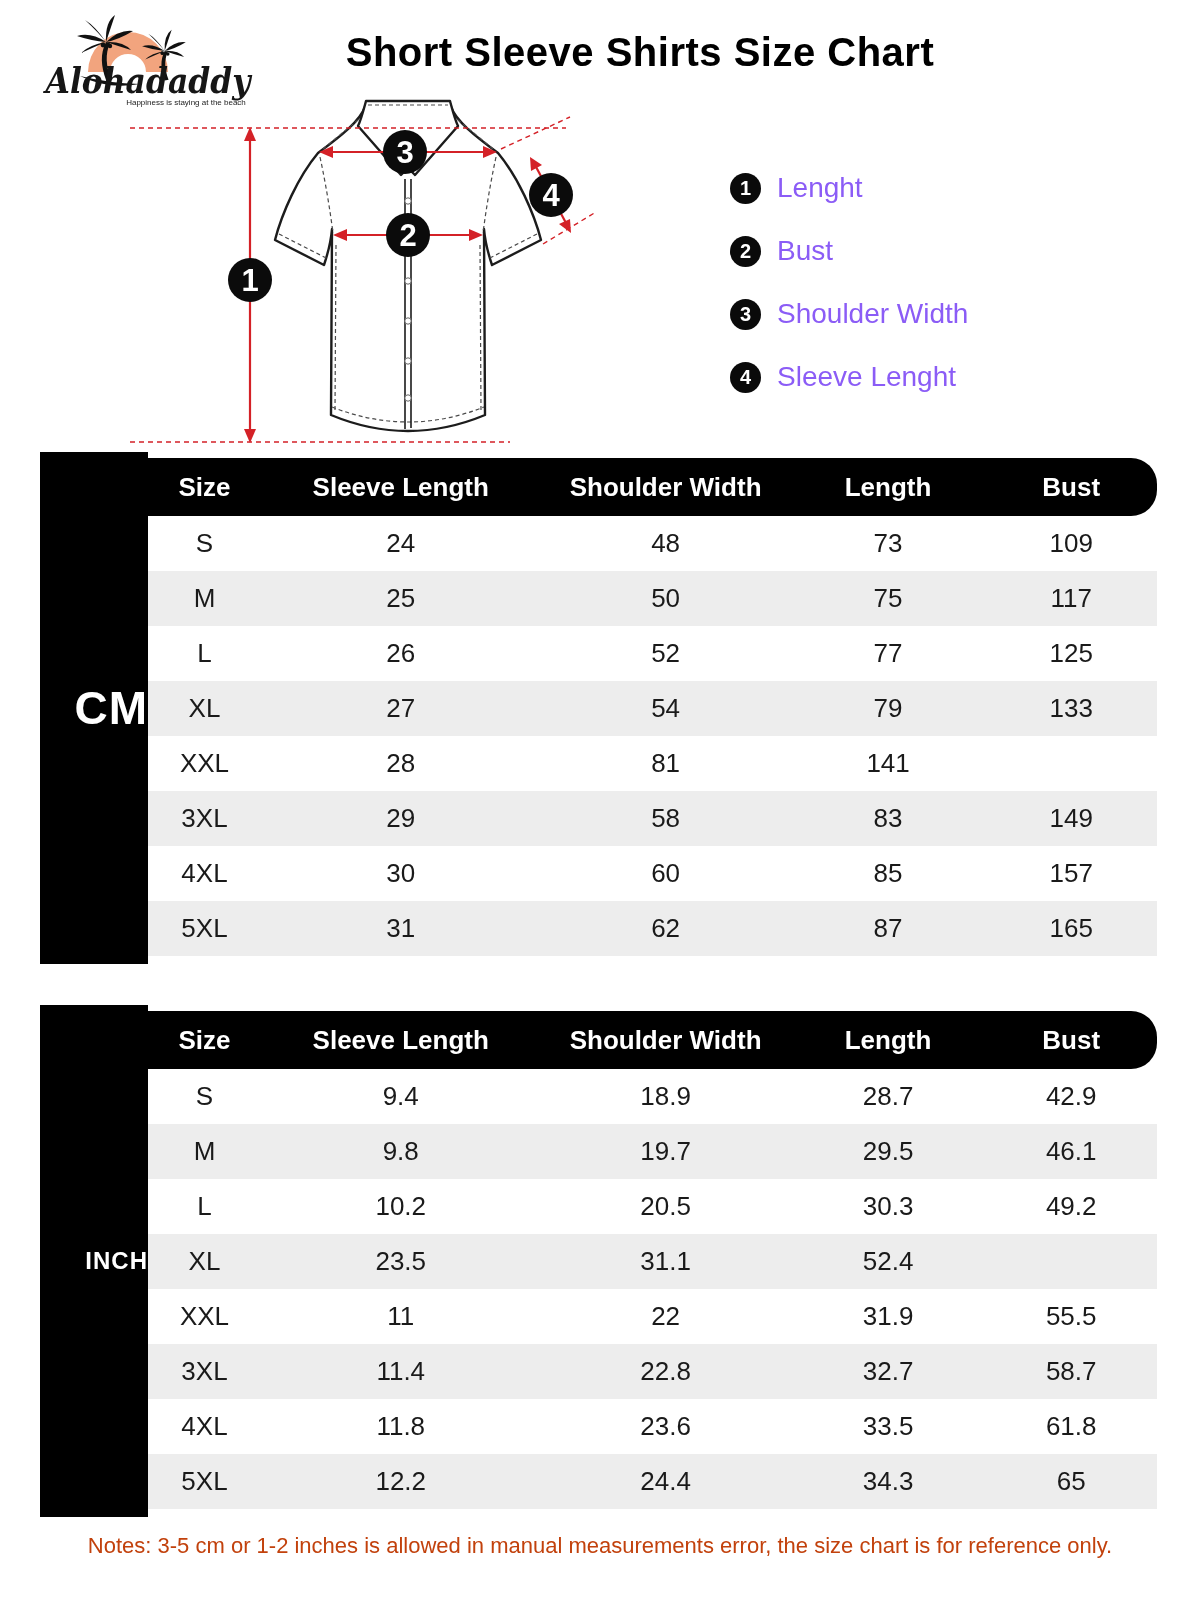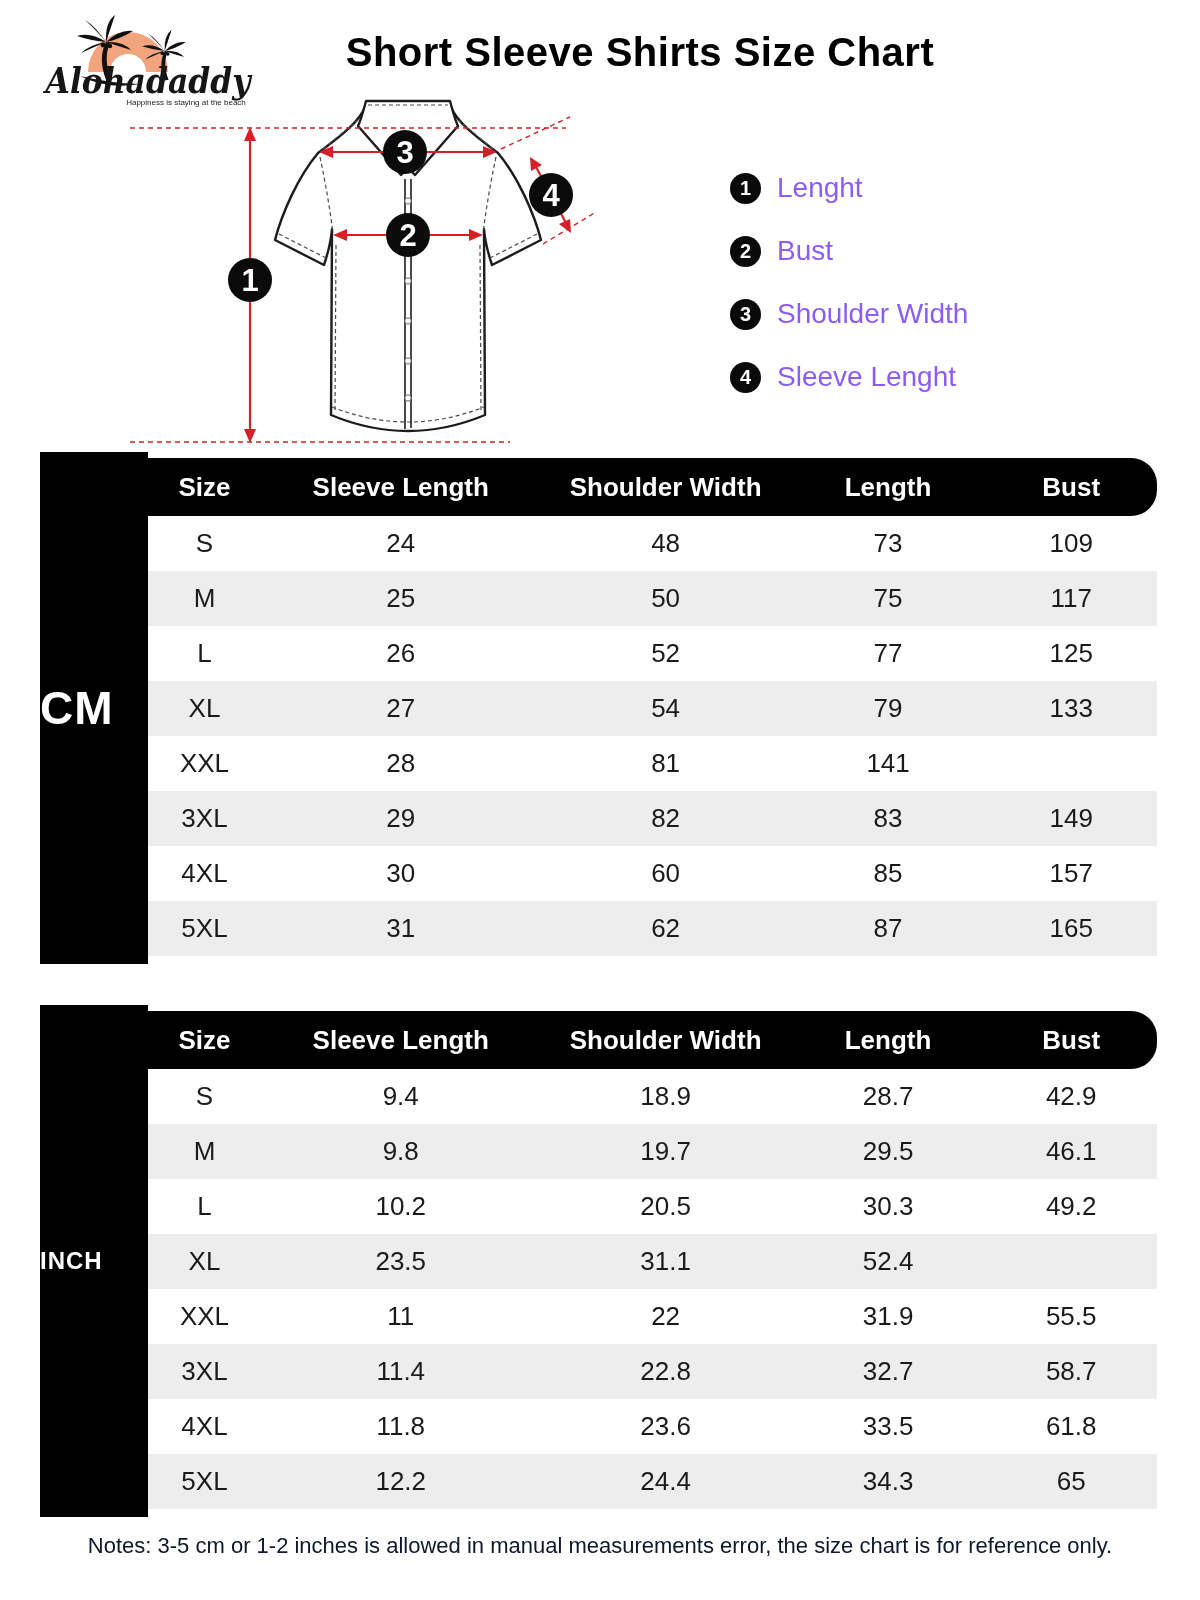--- a/index.html
+++ b/index.html
@@ -27,37 +27,37 @@
     font-weight:bold;font-size:20px;display:flex;align-items:center;justify-content:center;flex:0 0 31px;
   }
   .legend-label{font-size:28px;color:#8b5cf6;}
 
   
   .size-table{position:absolute;left:40px;width:1117px;}
   #table-cm{top:452px;}
   #table-inch{top:1005px;}
   .unit-bar{
     position:absolute;left:0;top:0;bottom:-8px;width:108px;background:#000;
-    display:flex;align-items:center;justify-content:flex-start;z-index:0;
+    display:flex;align-items:center;justify-content:flex-end;z-index:0;
   }
   .unit-label{color:#fff;font-weight:bold;letter-spacing:1px;}
   .t-header{position:relative;background:#000;border-radius:0 26px 26px 0;height:58px;z-index:1;margin-top:6px;}
   .t-hgrid,.t-row{
     margin-left:108px;height:100%;display:grid;
     grid-template-columns:11.2% 27.7% 24.8% 19.3% 17%;align-items:center;
   }
   .hcell{color:#fff;font-weight:bold;font-size:26px;text-align:center;}
   .t-body{position:relative;z-index:1;}
   .t-row{height:55px;background:#fff;}
   .t-row.alt{background:#ededed;}
   .cell{font-size:26px;color:#1a1a1a;text-align:center;}
 
   
   .notes{position:absolute;top:1533px;left:0;width:1200px;margin:0;
-    text-align:center;font-size:22px;color:#0f172a;}
+    text-align:center;font-size:22px;color:#c2410c;}
 </style>
 </head>
 <body>
 
 <div class="page">
 
   <svg class="logo-svg" width="250" height="108" viewBox="0 0 250 108">
     <defs>
       <g id="palm">
         <path d="M6 34 C1 20 0 8 6 -4 L10 -3 C5 8 6 20 11 33 Z" fill="#111"></path>
@@ -216,21 +216,21 @@
         </div>
         <div class="t-row">
           <span class="cell">XXL</span>
           <span class="cell">28</span>
           <span class="cell">81</span>
           <span class="cell">141</span>
         </div>
         <div class="t-row alt">
           <span class="cell">3XL</span>
           <span class="cell">29</span>
-          <span class="cell">82</span>
+          <span class="cell">58</span>
           <span class="cell">83</span>
           <span class="cell">149</span>
         </div>
         <div class="t-row">
           <span class="cell">4XL</span>
           <span class="cell">30</span>
           <span class="cell">60</span>
           <span class="cell">85</span>
           <span class="cell">157</span>
         </div>

